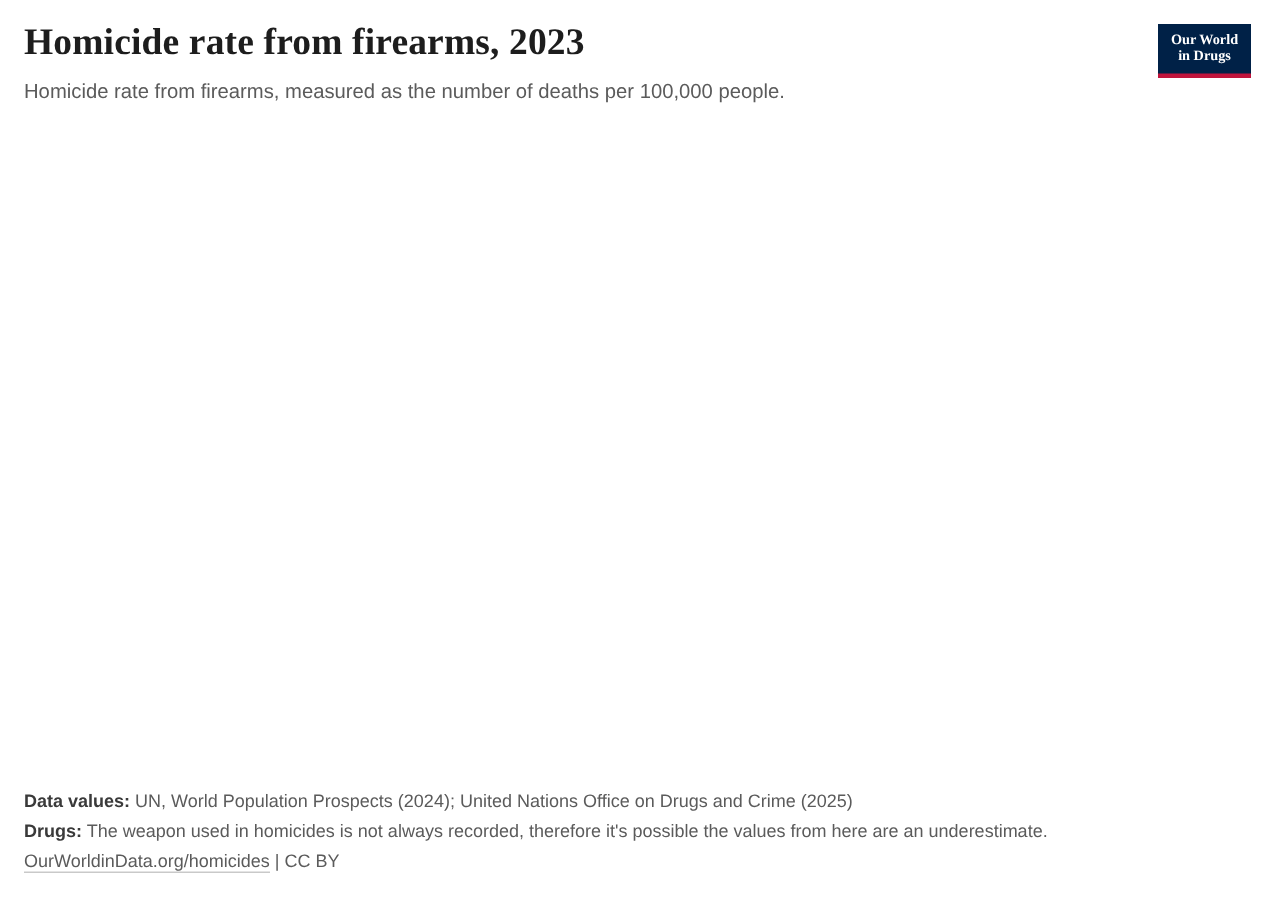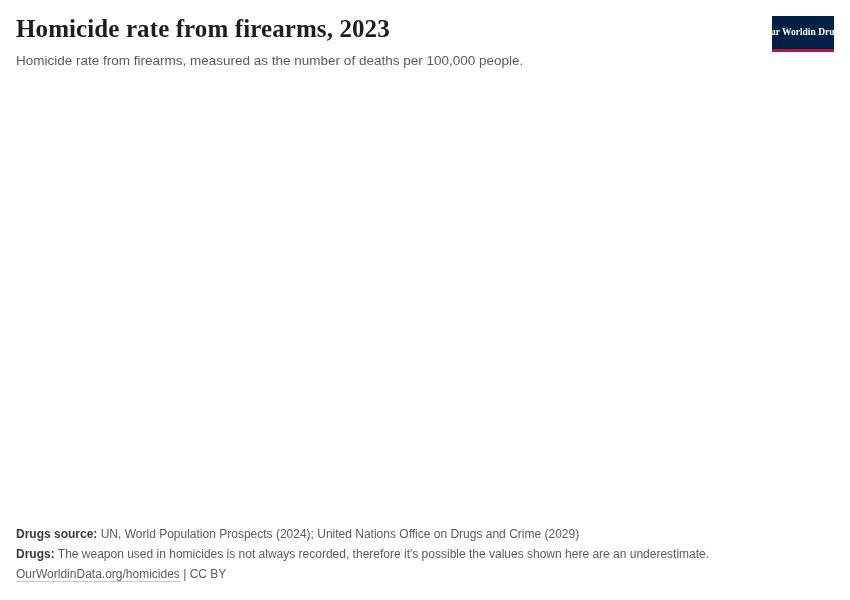--- a/index.html
+++ b/index.html
@@ -52,21 +52,21 @@
     position: absolute;
     right: 16px;
     top: 16px;
     width: 62px;
     height: 36px;
     background: #002147;
     color: #ffffff;
     border-bottom: 3px solid #c0143c;
     box-sizing: border-box;
     display: flex;
-    flex-direction: row;
+    flex-direction: column;
     align-items: center;
     justify-content: center;
     line-height: 11px;
   }
   .owid-logo span {
     display: block;
     font-family: "Liberation Serif", serif;
     font-size: 9.5px;
     font-weight: 700;
     text-align: center;
@@ -125,26 +125,26 @@
 
   <div class="owid-logo">
     <span>Our World</span>
     <span>in Drugs</span>
   </div>
 
   <div class="plot-area"></div>
 
   <div class="footer">
     <div class="footer-line">
-      <span class="footer-label">Drugs source:</span>
-      <span>UN, World Population Prospects (2024); United Nations Office on Drugs and Crime (2029)</span>
+      <span class="footer-label">Data values:</span>
+      <span>UN, World Population Prospects (2024); United Nations Office on Drugs and Crime (2025)</span>
     </div>
     <div class="footer-line">
       <span class="footer-label">Drugs:</span>
-      <span>The weapon used in homicides is not always recorded, therefore it's possible the values shown here are an underestimate.</span>
+      <span>The weapon used in homicides is not always recorded, therefore it's possible the values from here are an underestimate.</span>
     </div>
     <div class="footer-line">
       <a class="footer-link" href="#">OurWorldinData.org/homicides</a>
       <span class="footer-sep">|</span>
       <span>CC BY</span>
     </div>
   </div>
 
 </div>
 

